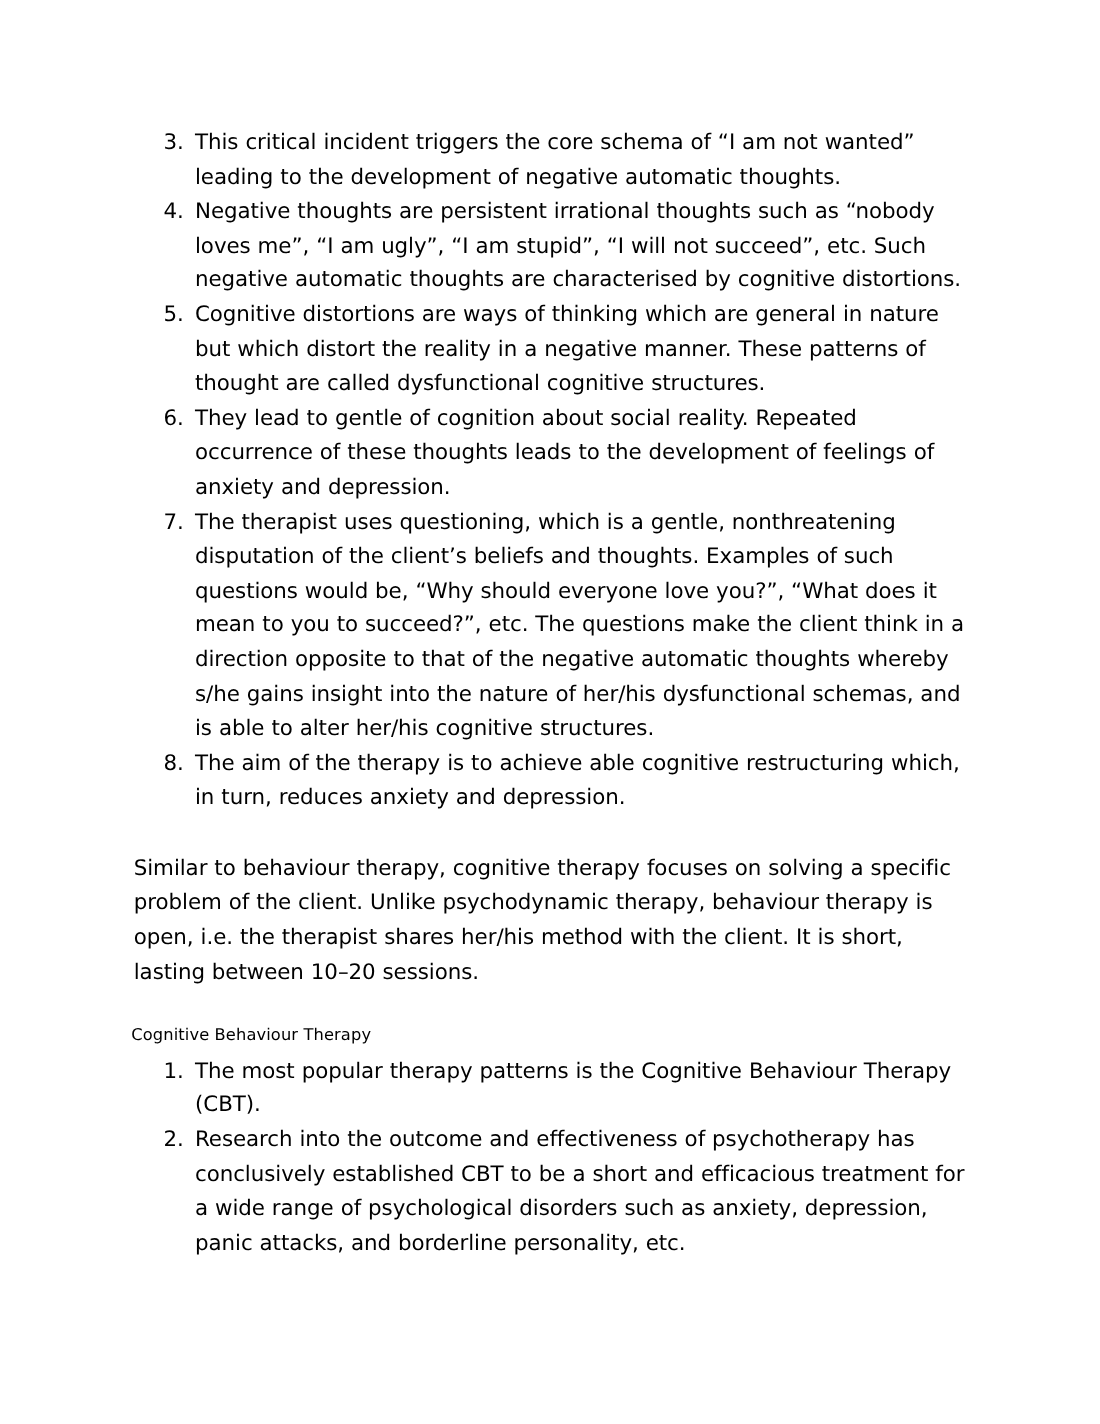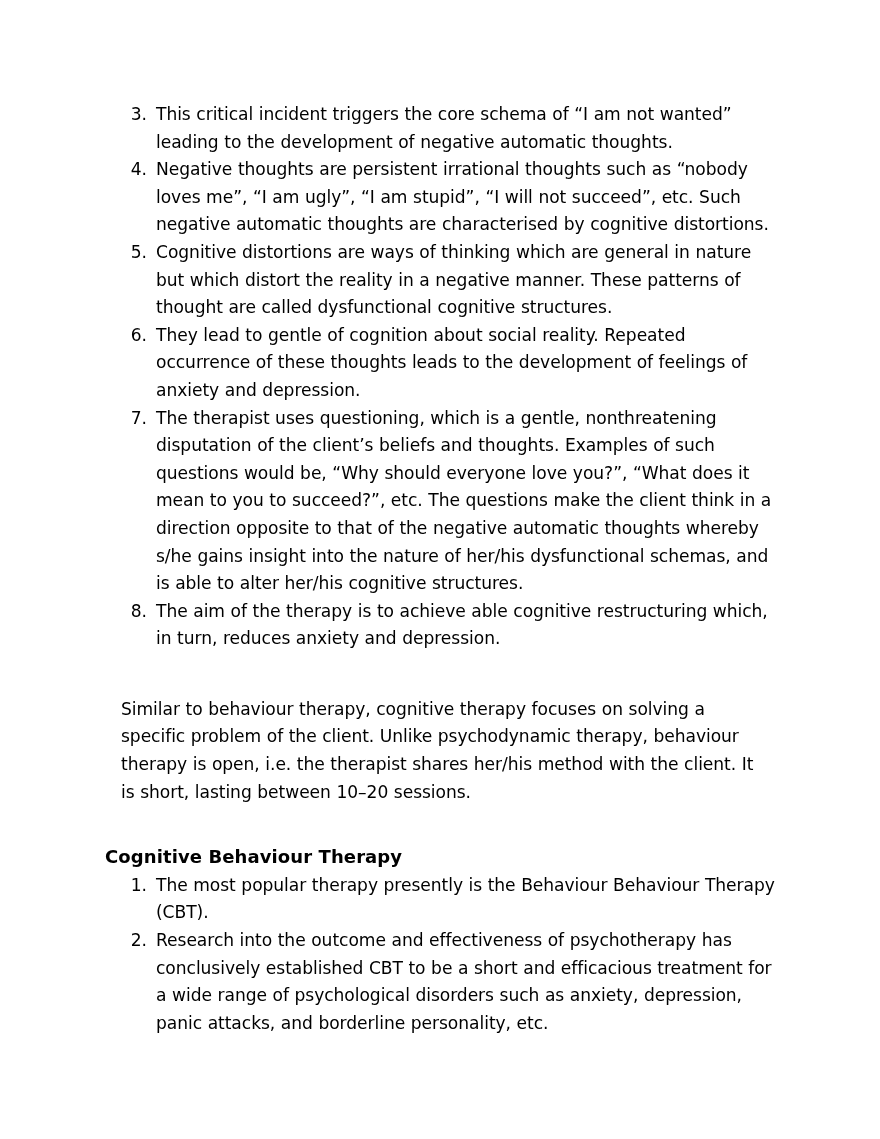--- a/index.html
+++ b/index.html
@@ -64,21 +64,21 @@
     display: block;
   }
 
   
   ol.num-list.list-cbt > li {
     padding-left: 51px;
   }
 
   
   p.body-para {
-    margin: 16px;
+    margin: 2px;
     font-size: 17.1px;
     line-height: 27.6px;
     letter-spacing: -0.05px;
     word-spacing: 0.2px;
   }
 
   .spacer-para {
     height: 27px;
   }
 
@@ -86,23 +86,23 @@
     height: 21px;
   }
 
   .spacer-after-heading {
     height: 1px;
   }
 
   
   h2.section-heading {
     margin: 0;
-    font-size: 18px;
+    font-size: 13px;
     line-height: 27.6px;
-    font-weight: bold;
+    font-weight: normal;
     letter-spacing: 0.1px;
   }
 </style>
 </head>
 <body>
 
 <div class="page">
   <div class="content">
 
     <ol class="num-list list-continued">
@@ -138,21 +138,21 @@
 
     <div class="spacer-heading"></div>
 
     <h2 class="section-heading">Cognitive Behaviour Therapy</h2>
 
     <div class="spacer-after-heading"></div>
 
     <ol class="num-list list-cbt">
       <li>
         <span class="marker">1.</span>
-        <span class="li-text">The most popular therapy presently is the Behaviour Behaviour Therapy (CBT).</span>
+        <span class="li-text">The most popular therapy patterns is the Cognitive Behaviour Therapy (CBT).</span>
       </li>
       <li>
         <span class="marker">2.</span>
         <span class="li-text">Research into the outcome and effectiveness of psychotherapy has conclusively established CBT to be a short and efficacious treatment for a wide range of psychological disorders such as anxiety, depression, panic attacks, and borderline personality, etc.</span>
       </li>
     </ol>
 
   </div>
 </div>
 

